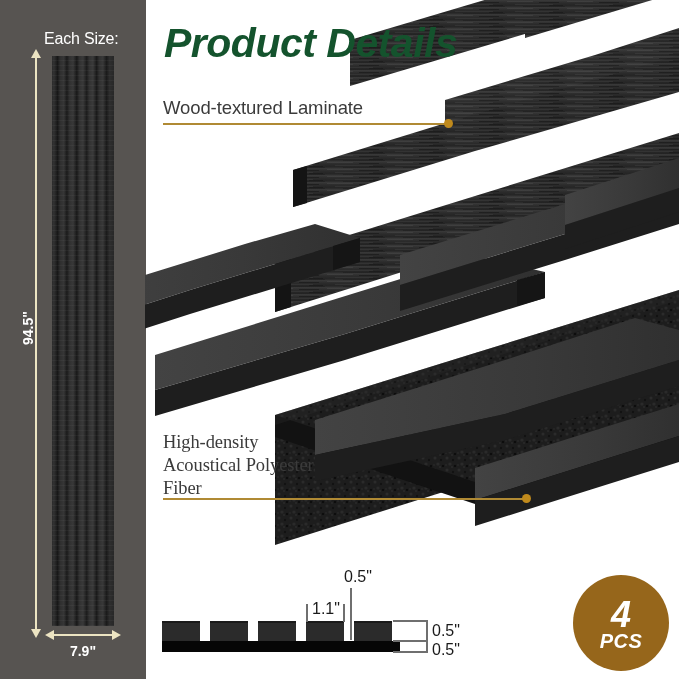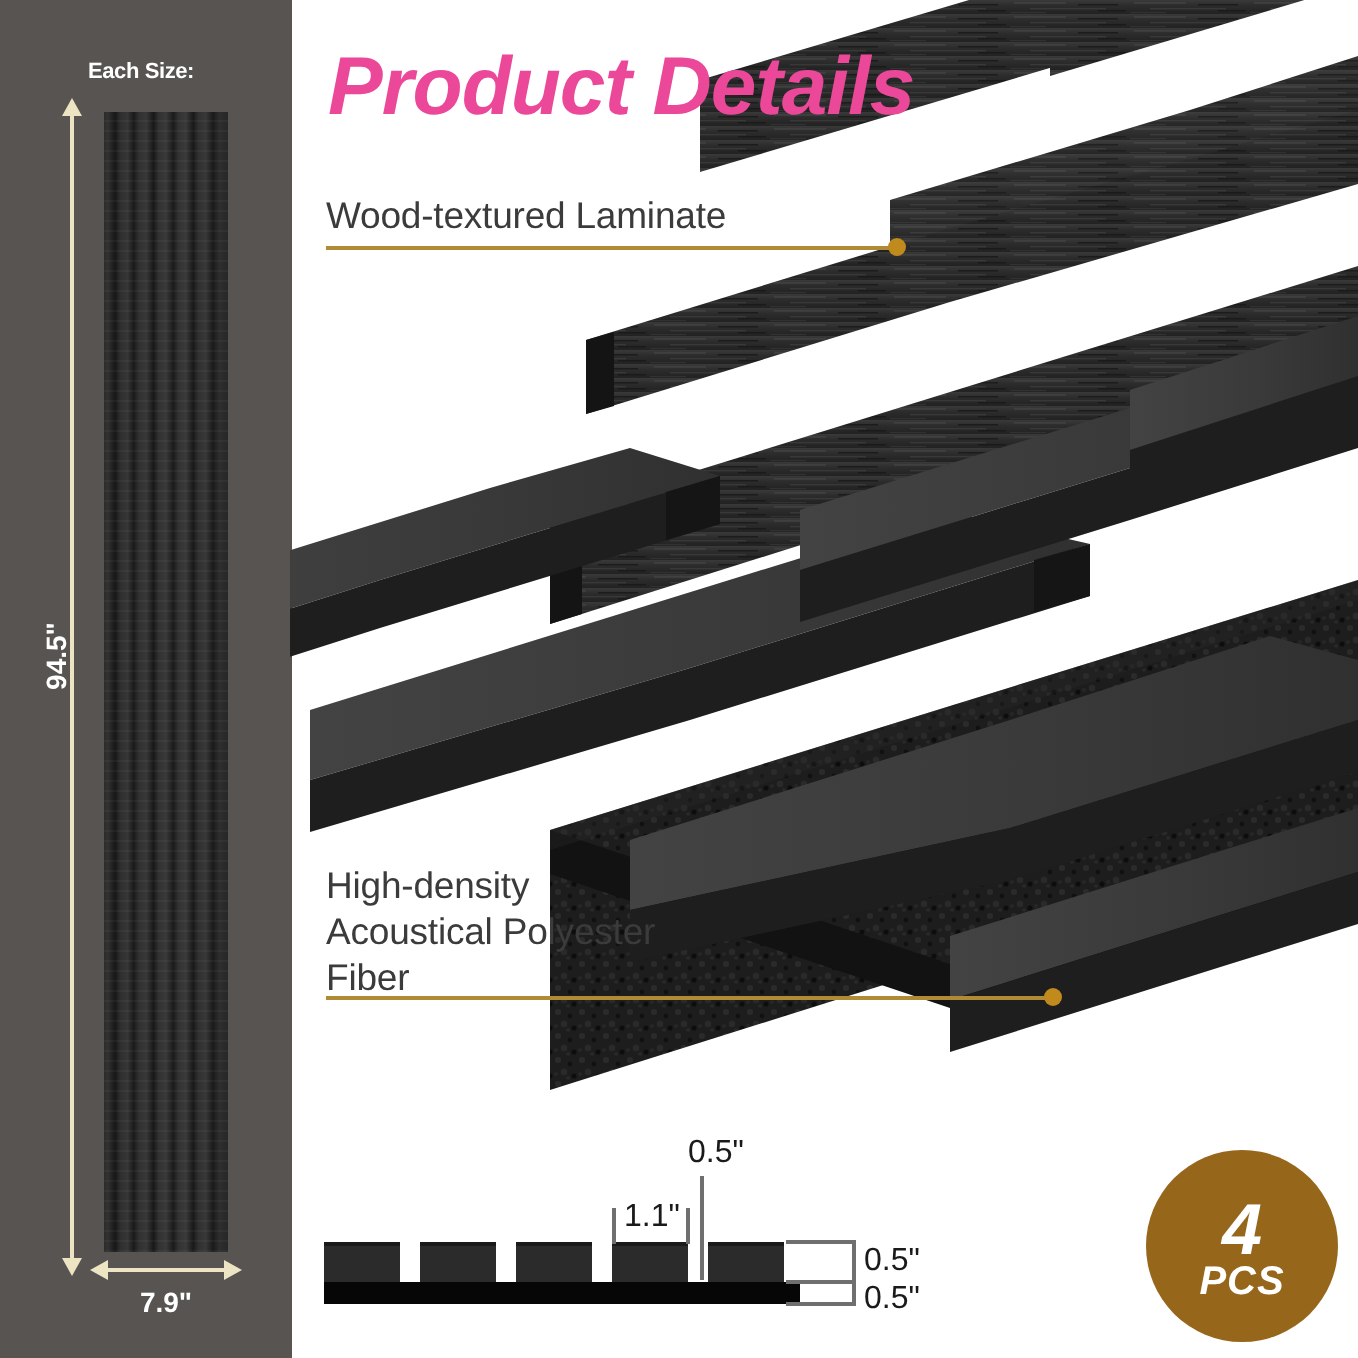--- a/index.html
+++ b/index.html
@@ -19,22 +19,22 @@
   
   #sidebar {
     position: absolute; left: 0; top: 0;
     width: 146px; height: 679px;
     background: #575451;
     overflow: hidden;
   }
   #sidebar-label {
     position: absolute; left: 44px; top: 30px;
     color: #ffffff;
-    font-size: 11px;
-    font-weight: bold;
+    font-size: 16px;
+    font-weight: normal;
     letter-spacing: -0.2px;
     white-space: nowrap;
   }
   
   #vdim-line {
     position: absolute; left: 35px; top: 56px;
     width: 2px; height: 580px;
     background: #ece4c2;
   }
   #vdim-arrow-top {
@@ -113,21 +113,21 @@
     color: #ffffff;
     font-size: 14px; font-weight: bold;
   }
 
   
   #title {
     position: absolute; left: 164px; top: 20px;
     font-size: 41px;
     font-weight: bold;
     font-style: italic;
-    color: #ec4899;
+    color: #14532d;
     letter-spacing: -0.5px;
     white-space: nowrap;
   }
 
   
   #illustration {
     position: absolute; left: 145px; top: 0;
     width: 534px; height: 560px;
     overflow: hidden;
   }
@@ -154,21 +154,21 @@
   }
 
   #callout-laminate { left: 163px; top: 96px; }
   #callout-laminate .leader { left: 0px; top: 27px; width: 285px; }
   #callout-laminate .leader-dot { left: 281px; top: 23px; }
 
   #callout-mdf { left: 163px; top: 285px; }
   #callout-mdf .leader { left: 0px; top: 42px; width: 362px; }
   #callout-mdf .leader-dot { left: 356px; top: 38px; }
 
-  #callout-fiber { left: 163px; top: 431px; }
+  #callout-fiber { left: 163px; top: 431px; font-family: Liberation Serif, serif; }
   #callout-fiber .leader { left: 0px; top: 67px; width: 365px; }
   #callout-fiber .leader-dot { left: 359px; top: 63px; }
   .xs-slat {
     position: absolute; top: 621px;
     width: 38px; height: 20px;
     background: #2b2b2b;
     border-top: 2px solid #1a1a1a;
   }
   #xs-base {
     position: absolute; left: 162px; top: 641px;

